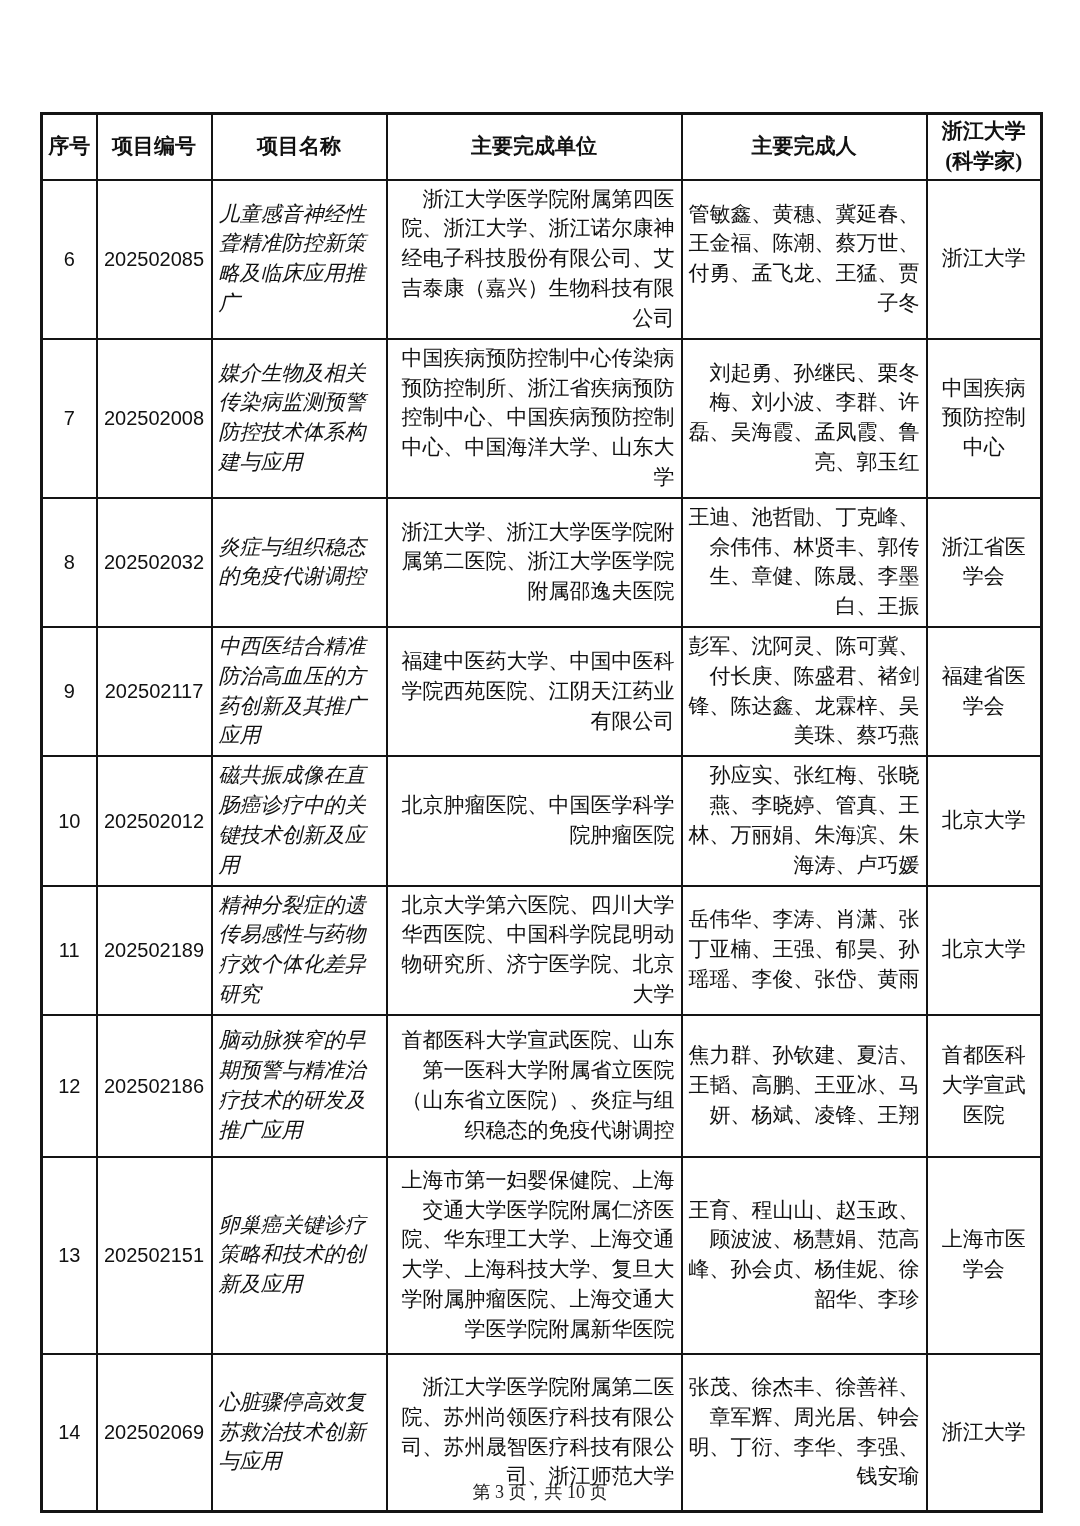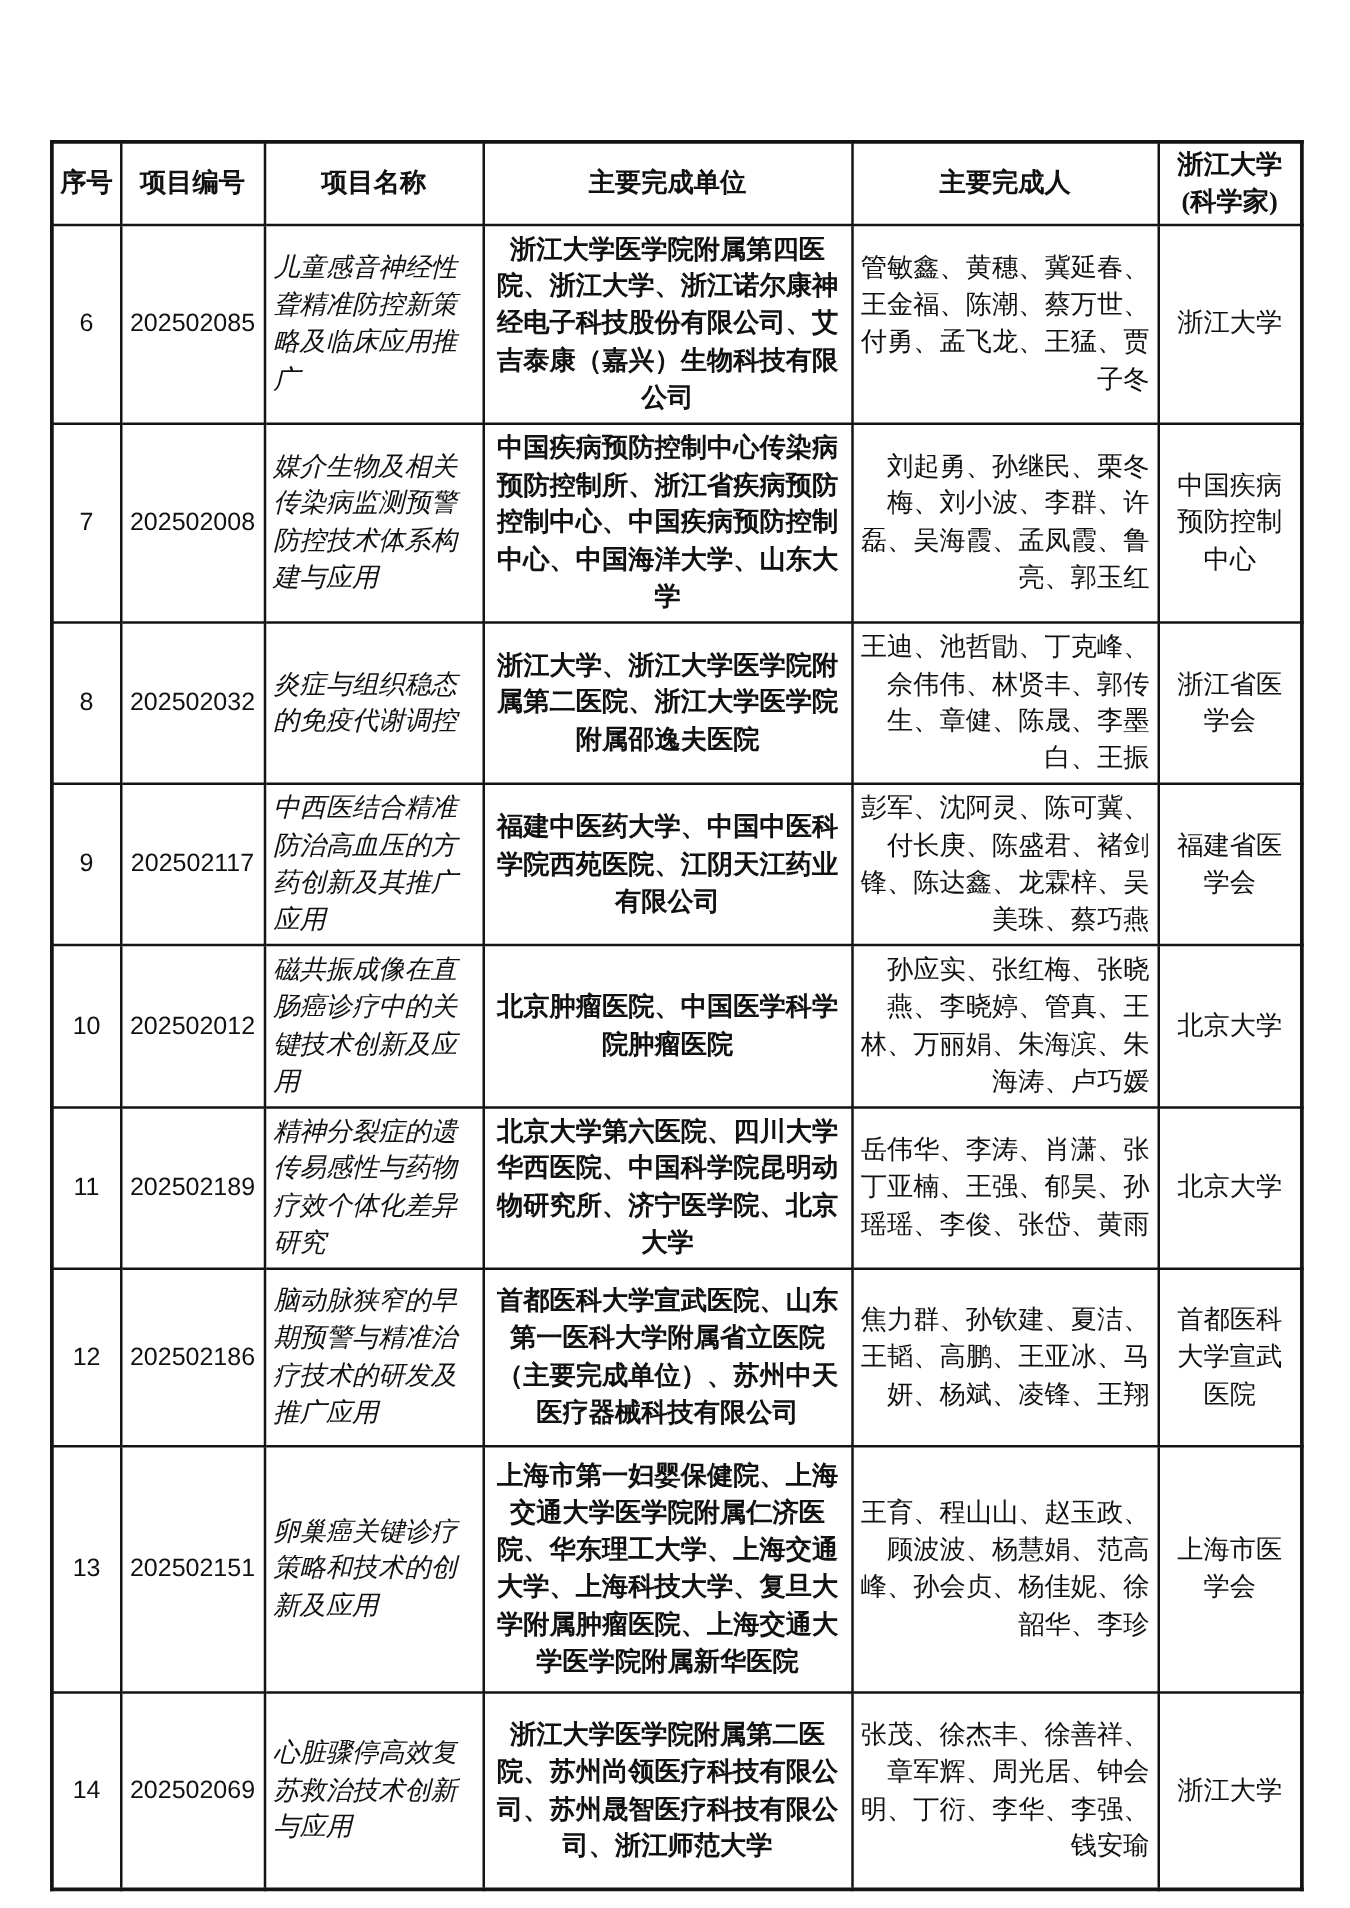--- a/index.html
+++ b/index.html
@@ -36,21 +36,21 @@
   .award-table { border: 3px solid #141414; }
   .award-table th {
     font-weight: bold;
     text-align: center;
     white-space: pre-line;
     padding: 2px 2px;
   }
   td.c-no     { text-align: center; font-family: "Liberation Sans", "DejaVu Sans", sans-serif; font-size: 20px; }
   td.c-code   { text-align: center; font-family: "Liberation Sans", "DejaVu Sans", sans-serif; font-size: 20px; white-space: nowrap; padding: 4px 2px; margin-left: 48px; }
   td.c-name   { text-align: left; font-style: italic; }
-  td.c-units  { text-align: center; font-weight: bold; }
+  td.c-units  { text-align: right; }
   td.c-people { text-align: right; }
   td.c-rec    { text-align: center; padding: 4px 5px; }
   .col-no     { width: 55px;  }
   .col-code   { width: 115px; }
   .col-name   { width: 175px; }
   .col-units  { width: 295px; }
   .col-people { width: 245px; }
   .col-rec    { width: 115px; }
   .footer {
     position: absolute;
@@ -133,21 +133,21 @@
         <td class="c-code">202502189</td>
         <td class="c-name">精神分裂症的遗传易感性与药物疗效个体化差异研究</td>
         <td class="c-units">北京大学第六医院、四川大学华西医院、中国科学院昆明动物研究所、济宁医学院、北京大学</td>
         <td class="c-people">岳伟华、李涛、肖潇、张丁亚楠、王强、郁昊、孙瑶瑶、李俊、张岱、黄雨</td>
         <td class="c-rec">北京大学</td>
       </tr>
       <tr style="height:142px;">
         <td class="c-no">12</td>
         <td class="c-code">202502186</td>
         <td class="c-name">脑动脉狭窄的早期预警与精准治疗技术的研发及推广应用</td>
-        <td class="c-units">首都医科大学宣武医院、山东第一医科大学附属省立医院（主要完成单位）、苏州中天医疗器械科技有限公司</td>
+        <td class="c-units">首都医科大学宣武医院、山东第一医科大学附属省立医院（山东省立医院）、炎症与组织稳态的免疫代谢调控</td>
         <td class="c-people">焦力群、孙钦建、夏洁、王韬、高鹏、王亚冰、马妍、杨斌、凌锋、王翔</td>
         <td class="c-rec">首都医科大学宣武医院</td>
       </tr>
       <tr style="height:197px;">
         <td class="c-no">13</td>
         <td class="c-code">202502151</td>
         <td class="c-name">卵巢癌关键诊疗策略和技术的创新及应用</td>
         <td class="c-units">上海市第一妇婴保健院、上海交通大学医学院附属仁济医院、华东理工大学、上海交通大学、上海科技大学、复旦大学附属肿瘤医院、上海交通大学医学院附属新华医院</td>
         <td class="c-people">王育、程山山、赵玉政、顾波波、杨慧娟、范高峰、孙会贞、杨佳妮、徐韶华、李珍</td>
         <td class="c-rec">上海市医学会</td>
@@ -156,14 +156,15 @@
         <td class="c-no">14</td>
         <td class="c-code">202502069</td>
         <td class="c-name">心脏骤停高效复苏救治技术创新与应用</td>
         <td class="c-units">浙江大学医学院附属第二医院、苏州尚领医疗科技有限公司、苏州晟智医疗科技有限公司、浙江师范大学</td>
         <td class="c-people">张茂、徐杰丰、徐善祥、章军辉、周光居、钟会明、丁衍、李华、李强、钱安瑜</td>
         <td class="c-rec">浙江大学</td>
       </tr>
     </tbody>
   </table>
 
+  <div class="footer">第 3 页，共 10 页</div>
 
 </div>
 
 </body></html>

